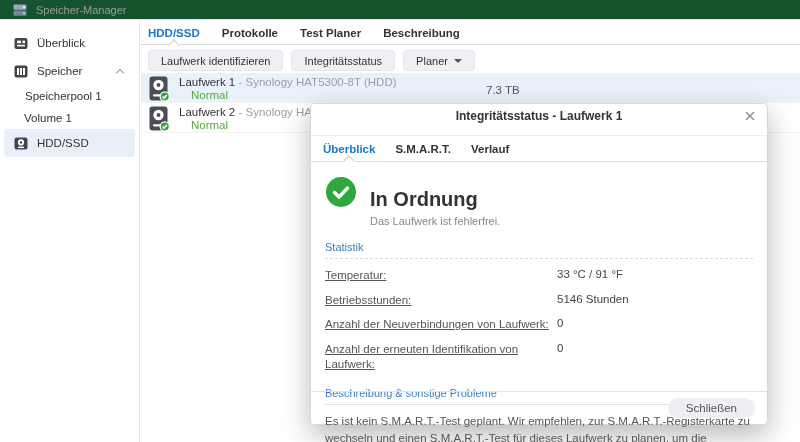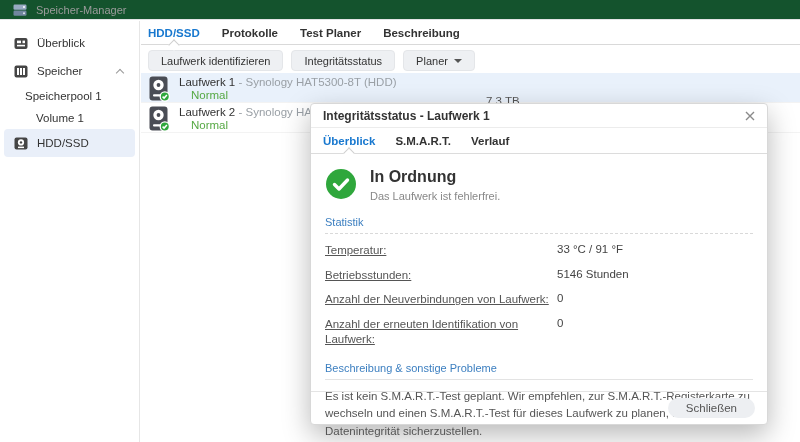--- a/index.html
+++ b/index.html
@@ -17,21 +17,21 @@
   
   .sidebar{
     position:absolute; left:0; top:21px; bottom:0; width:140px;
     background:#fff; border-right:1px solid #e6e6e6; padding-top:8px;
   }
   .side-item{ height:28px; display:flex; align-items:center; gap:9px;
     padding:0 8px 0 10px; cursor:pointer; margin:0 4px; border-radius:4px; position:relative;}
   .side-item.selected{ background:#e9eff9; }
   .side-item .lbl{ color:#333; }
   .side-child{ height:22px; display:flex; align-items:center; padding-left:25px; cursor:pointer; color:#333;}
-  .side-child.deep{ padding-left:36px; }
+  .side-child.deep{ padding-left:24px; }
   .chevron-up{
     position:absolute; right:12px; top:13px; width:6px; height:6px;
     border-top:1.5px solid #999; border-right:1.5px solid #999;
     transform:rotate(-45deg);
   }
   
   .main{ position:absolute; left:141px; top:21px; right:0; bottom:0; background:#fff; }
   .tabbar{ height:24px; border-bottom:1px solid #d9d9d9; padding-left:7px; display:flex; gap:22px; position:relative;}
   .tab{ font-weight:bold; font-size:11.5px; line-height:24px; color:#333; cursor:pointer; position:relative;}
   .tab.active{ color:#1878cf; }
@@ -50,42 +50,42 @@
     border-right:4px solid transparent; border-top:4px solid #555; }
   
   .drive-row{ height:30px; position:relative; padding:2px 0 0 8px; cursor:pointer;
     border-bottom:1px solid #f3f3f3;}
   .drive-row.selected{ background:#e9f1fb; }
   .drive-icon{ position:absolute; left:8px; top:3px; }
   .drive-line1{ position:absolute; left:38px; top:3px; white-space:nowrap;}
   .drive-name{ font-weight:normal; color:#333; }
   .drive-model{ color:#9aa0a6; }
   .drive-status{ position:absolute; left:50px; top:16px; color:#56a944; }
-  .drive-size{ position:absolute; left:345px; top:22px; color:#555; }
+  .drive-size{ position:absolute; left:345px; top:11px; color:#555; }
   
   .dialog{
     position:absolute; left:310px; top:103px; width:458px; height:322px;
     background:#fff; border:1px solid #d8d8d8; border-radius:4px;
     box-shadow:0 10px 28px rgba(0,0,0,.28); z-index:10;
   }
-  .dlg-header{ height:24px; padding:5px 12px 0; font-weight:bold; font-size:12px; color:#333;
-    border-bottom:1px solid #ececec; position:relative;}
+  .dlg-header{ height:32px; padding:5px 12px 0; font-weight:bold; font-size:12px; color:#333;
+    border-bottom:1px solid #ececec; position:relative;text-align:center;}
   .dlg-close{ position:absolute; right:10px; top:5px; width:14px; height:14px; cursor:pointer;
     color:#8a8a8a; font-size:13px; line-height:14px; text-align:center;}
   .dlg-tabs{ height:26px; border-bottom:1px solid #dcdcdc; padding-left:12px; display:flex; gap:20px;}
   .dlg-tab{ font-weight:bold; font-size:11.5px; line-height:26px; color:#333; cursor:pointer; position:relative;}
   .dlg-tab.active{ color:#1878cf; }
   .dlg-tab.active::after{
     content:""; position:absolute; left:50%; bottom:-4px; width:7px; height:7px;
     background:#fff; border-top:1px solid #cfcfcf; border-left:1px solid #cfcfcf;
     transform:translateX(-50%) rotate(45deg);
   }
   .dlg-body{ padding:10px 14px 0; }
   .health{ display:flex; align-items:flex-start; gap:13px; margin-top:4px;}
-  .health-text .h-title{ font-size:16px; font-weight:bold; color:#333; }
+  .health-text .h-title{ font-size:20px; font-weight:bold; color:#333;margin-top:12px; }
   .health-text .h-sub{ font-size:11px; color:#888; margin-top:4px; }
   .section-h{ color:#3c7fc0; font-size:11px; margin-top:14px; }
   .hr-dashed{ border:none; border-top:1px dashed #d9d9d9; margin-top:5px; }
   .hr-solid{ border:none; border-top:1px solid #e3e3e3; margin-top:5px; }
   .stat-row{ margin-top:9px; display:flex; }
   .stat-label{ width:232px; color:#555; flex:0 0 auto; line-height:1.35;text-decoration:underline;}
   .stat-value{ color:#444; }
   .desc-text{ margin-top:8px; color:#555; line-height:1.55; font-size:11.5px; }
   .dlg-footer{ position:absolute; left:0; right:0; bottom:0; height:33px;
     border-top:1px solid #e4e4e4;padding-left:48px; }

